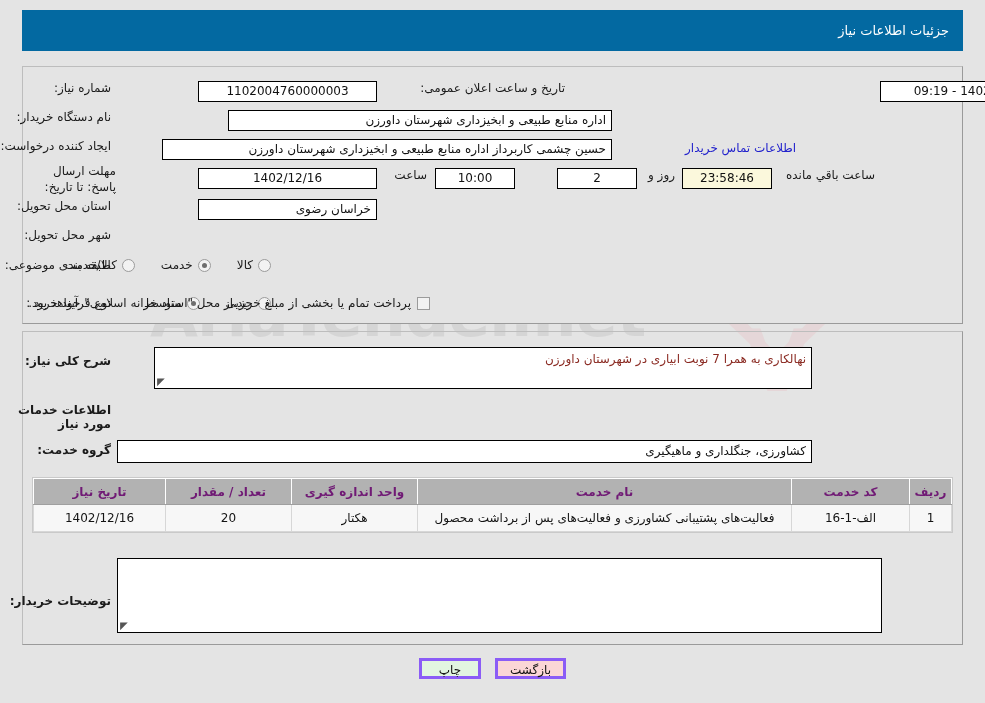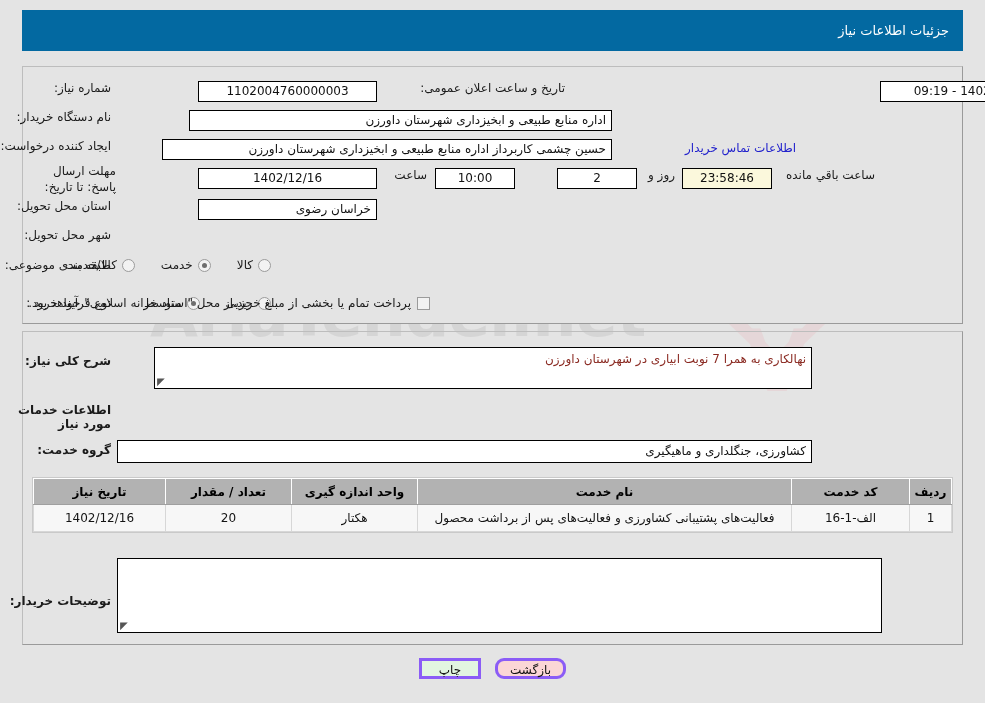--- a/index.html
+++ b/index.html
@@ -203,21 +203,21 @@
     background: #f7f7f7;
     z-index: 3;
   }
   table.items {
     width: 100%;
     border-collapse: collapse;
     font-size: 12px;
   }
   table.items th {
     background: #b2b2b2;
-    color: #000000;
+    color: #701a75;
     font-weight: bold;
     border: 1px solid #ffffff;
     border-bottom: 1px solid #9f9f9f;
     height: 26px;
     padding: 2px 4px;
     text-align: center;
     font-size: 12px;
   }
   table.items td {
     background: #f7f7f7;
@@ -245,21 +245,21 @@
     min-width: 62px;
     padding: 0 12px;
     font-size: 12px;
     line-height: 19px;
     text-align: center;
     color: #111;
     cursor: pointer;
     font-family: inherit;
   }
   .btn-print { background: #e2f5e1; }
-  .btn-back  { background: #fbd6d6; border-radius: 9px; }
+  .btn-back  { background: #fbd6d6; }
 </style>
 </head>
 <body>
 
 <div id="page">
 
   <div class="watermark">
     <div class="wm-text">AriaTender.net</div>
     <div class="wm-shield"></div>
     <div class="wm-v">V</div>
@@ -282,21 +282,21 @@
   </div>
   <div class="row" style="right:613px; top:81px; left:auto;"></div>
   <div class="row" style="left:880px; top:81px;">
     <div class="fld" style="width:183px;">1402/12/13 - 09:19</div>
   </div>
 
   <div class="row" style="right:874px; top:110px;">
     <span class="lbl">نام دستگاه خریدار:</span>
   </div>
   <div class="row" style="right:373px; top:110px;">
-    <div class="fld fld-right" style="width:423px;">اداره منابع طبیعی و ابخیزداری شهرستان داورزن</div>
+    <div class="fld fld-right" style="width:384px;">اداره منابع طبیعی و ابخیزداری شهرستان داورزن</div>
   </div>
 
   <div class="row" style="right:874px; top:139px;">
     <span class="lbl">ایجاد کننده درخواست:</span>
   </div>
   <div class="row" style="right:373px; top:139px;">
     <div class="fld fld-right" style="width:450px;">حسین چشمی کاربرداز اداره منابع طبیعی و ابخیزداری شهرستان داورزن</div>
   </div>
   <div class="row" style="right:830px; top:139px; left:auto;"></div>
   <div class="row" style="left:685px; top:141px;">

